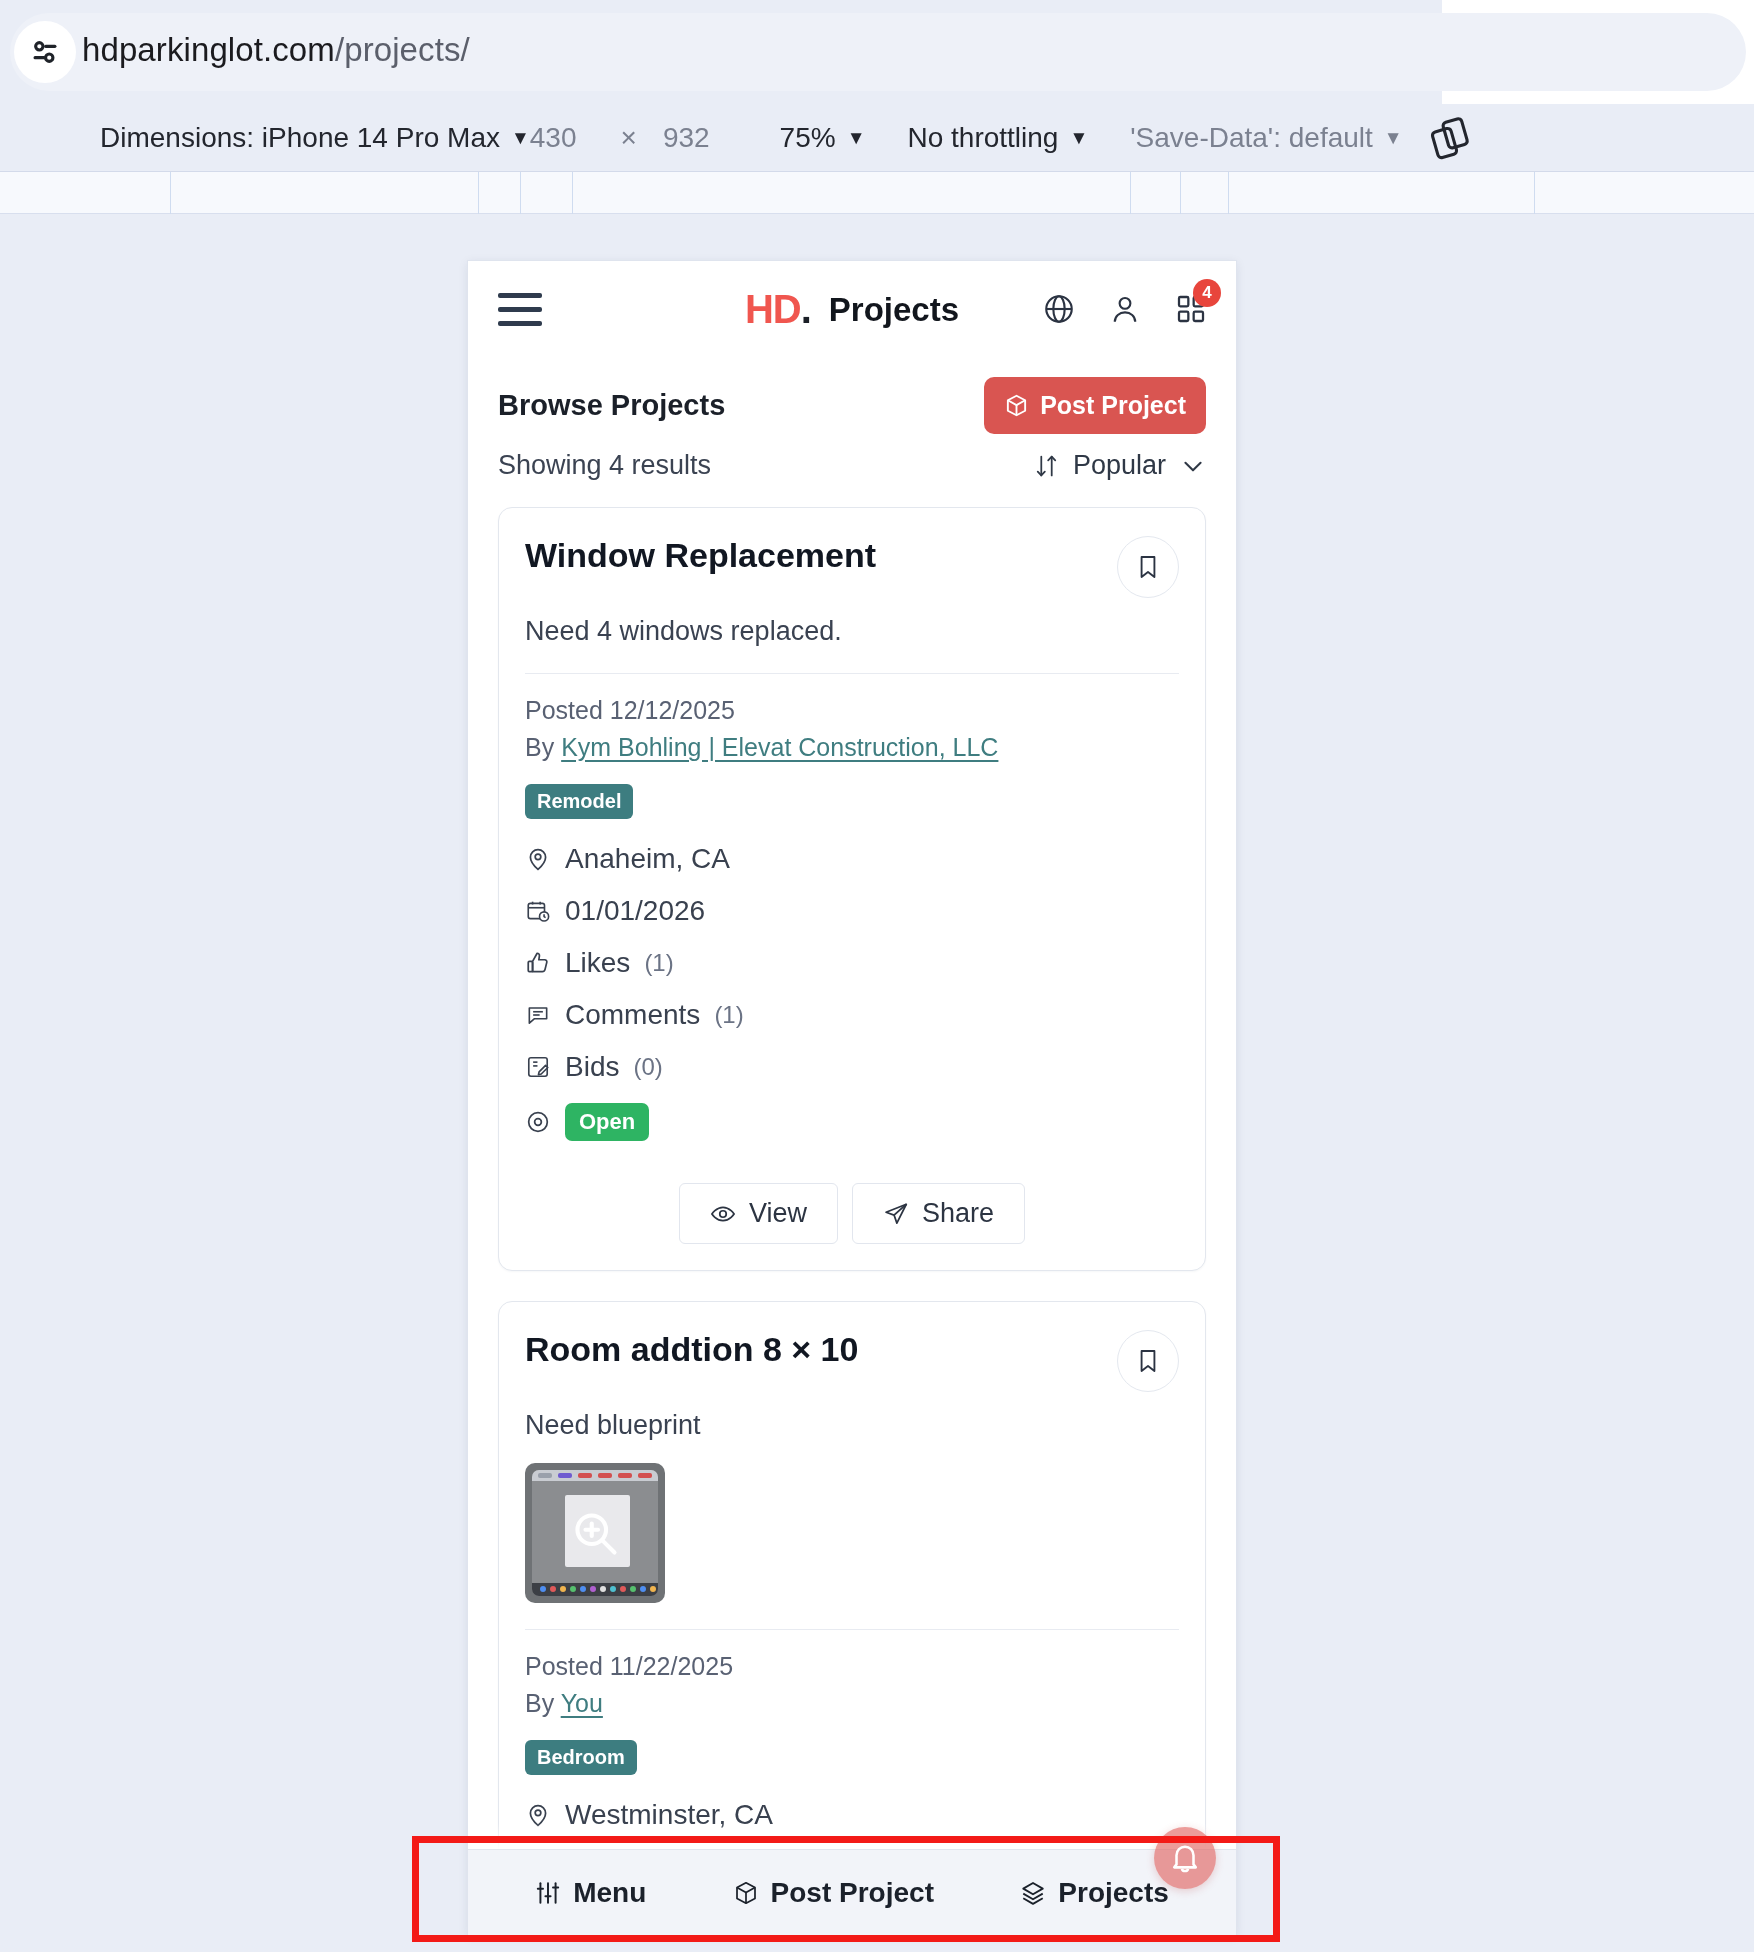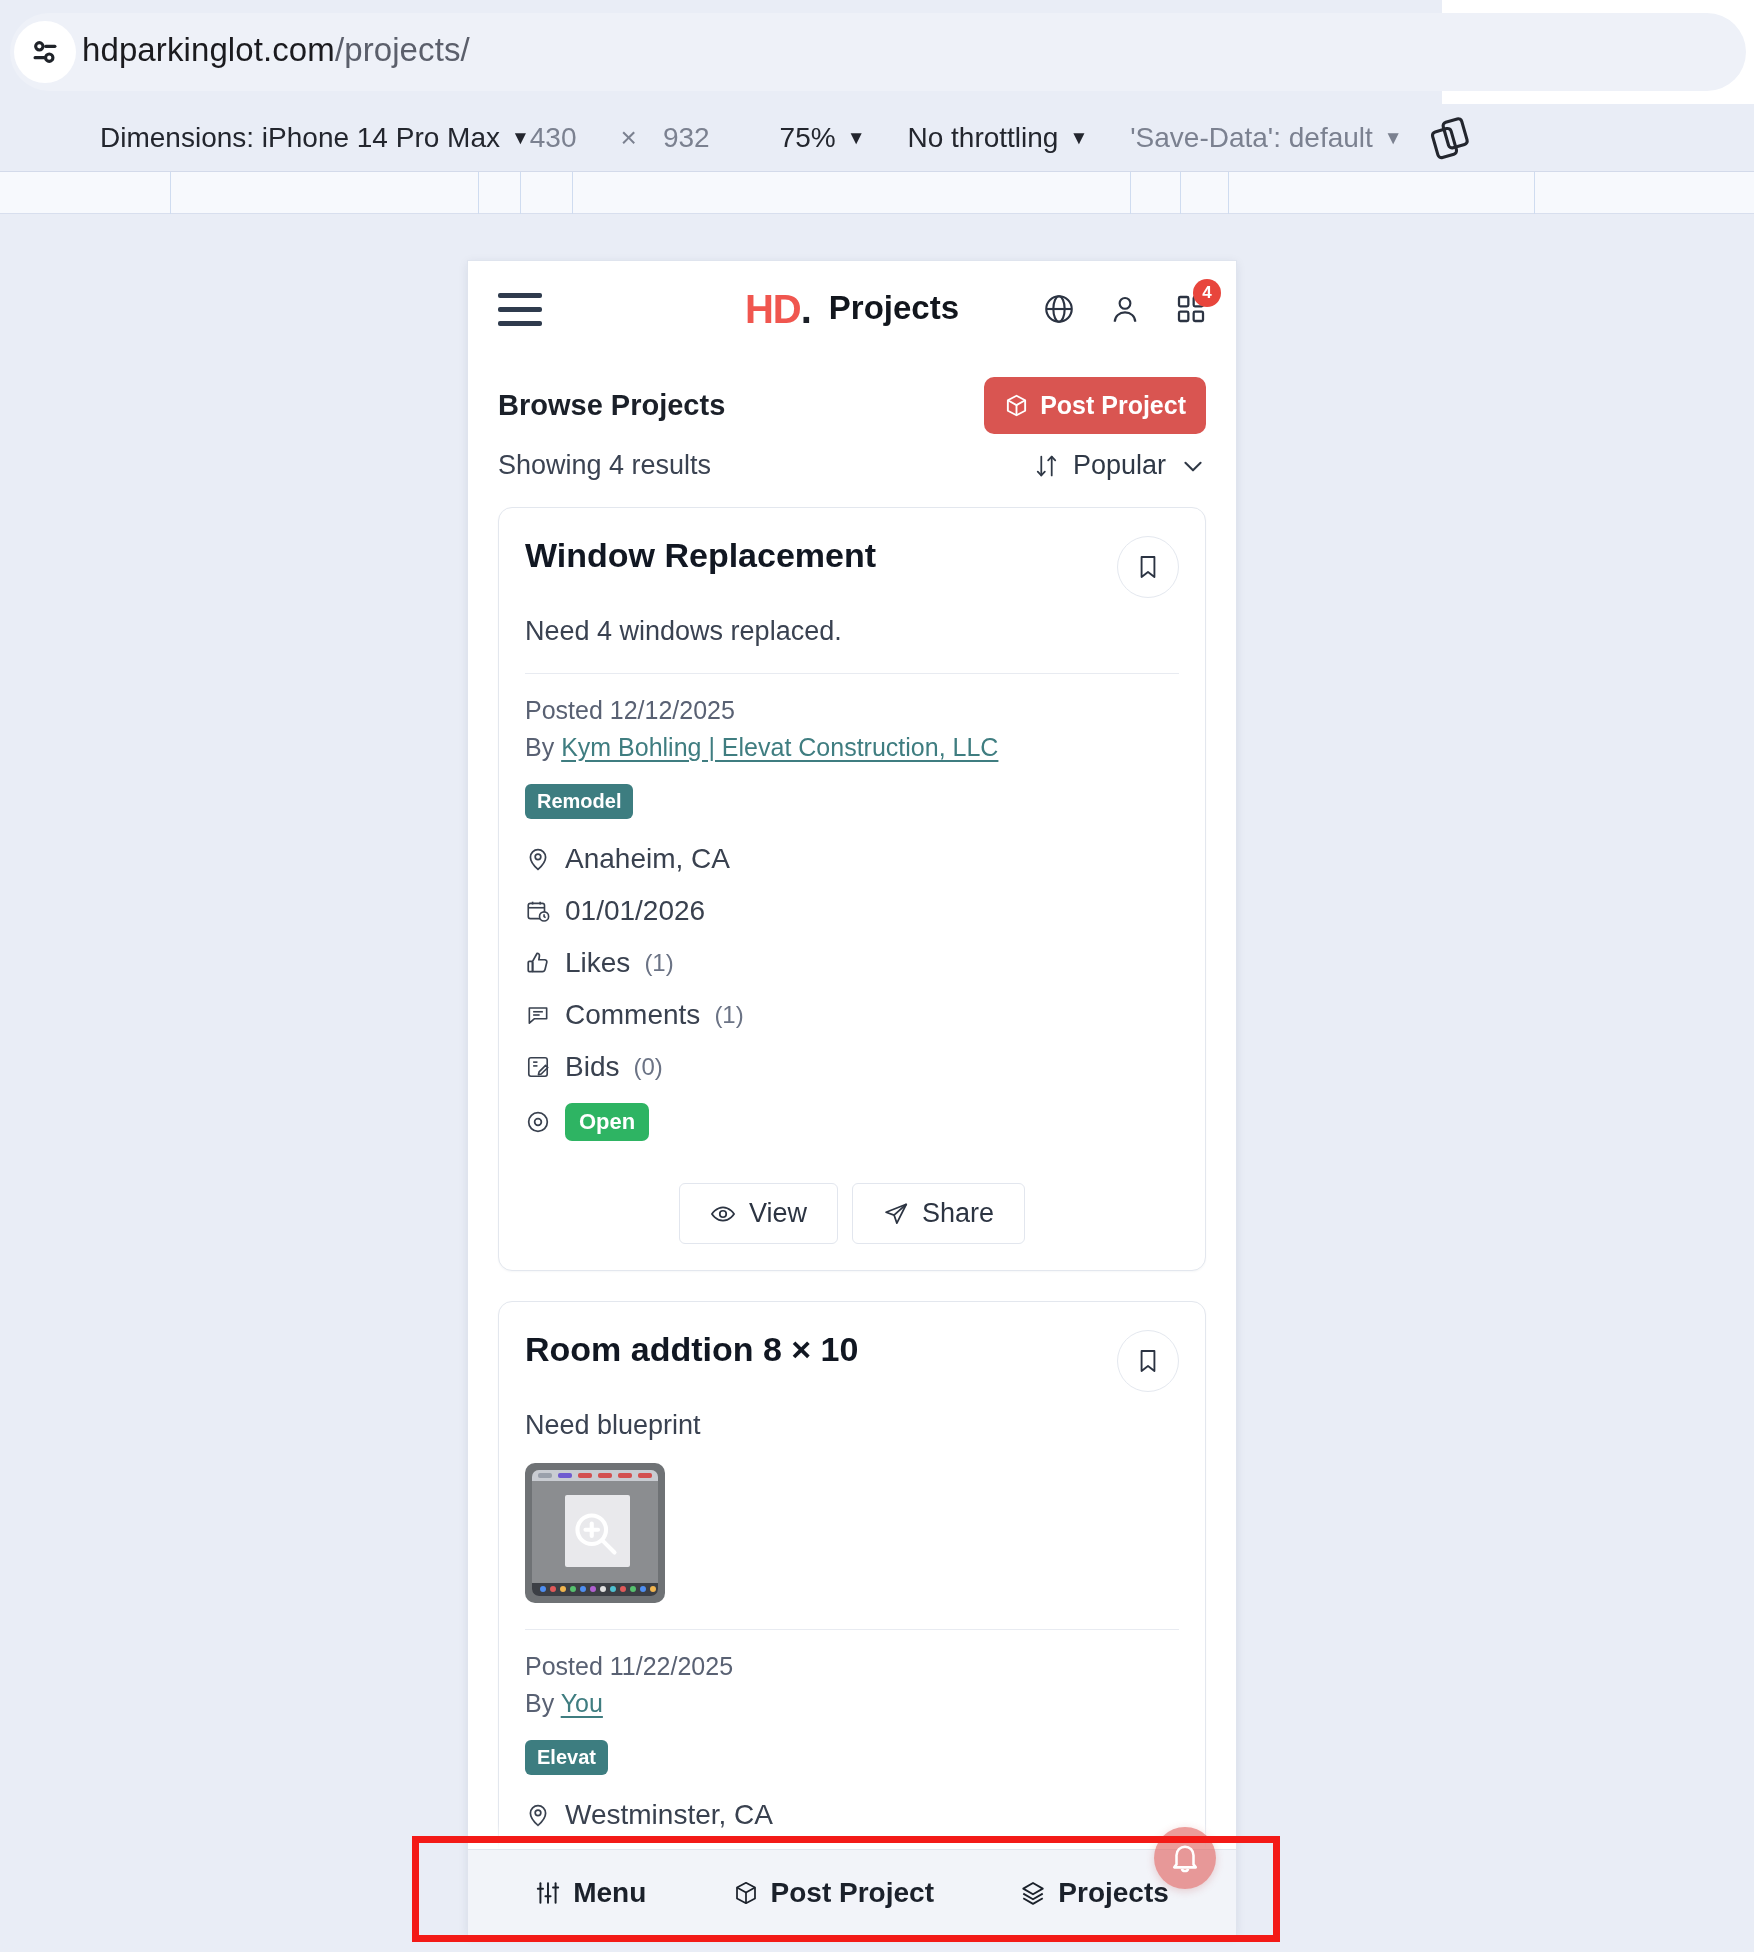--- a/index.html
+++ b/index.html
@@ -77,21 +77,21 @@
   .app-header {
     position: relative; height: 96px;
     display: flex; align-items: center;
     padding: 0 30px;
   }
   .hamburger { width: 44px; display: flex; flex-direction: column; gap: 9px; cursor: pointer; }
   .hamburger span { display: block; height: 5px; border-radius: 2px; background: #2f3b4d; }
 
   .brand-wrap {
     position: absolute; left: 50%; top: 50%; transform: translate(-50%,-50%);
-    display: flex; align-items: flex-start; gap: 18px;
+    display: flex; align-items: flex-end; gap: 18px;
   }
   .logo-hd { font-size: 40px; font-weight: 700; color: #f0564f; letter-spacing: -1px; line-height: 1; }
   .logo-hd .dot { color: #1b1f27; }
   .brand-title { font-size: 33px; font-weight: 700; color: #12161d; }
 
   .header-actions {
     position: absolute; right: 28px; top: 50%; transform: translateY(-50%);
     display: flex; align-items: center; gap: 32px;
   }
   .hdr-icon { position: relative; width: 34px; height: 34px; display: flex; align-items: center; justify-content: center; cursor: pointer; }
@@ -506,21 +506,21 @@
           </svg>
         </span>
       </div>
 
       <div class="divider"></div>
       <div class="meta-posted">Posted 11/22/2025</div>
       <div class="meta-by">
         <span>By</span>
         <a>You</a>
       </div>
-      <div><span class="tag">Elevat</span></div>
+      <div><span class="tag">Bedroom</span></div>
 
       <div class="meta-list">
         <div class="meta-item">
           <span>
             <svg width="26" height="26" viewBox="0 0 24 24" fill="none" stroke="#39414f" stroke-width="1.6">
               <path d="M12 21.5s7-6.1 7-11.2A7 7 0 1 0 5 10.3c0 5.1 7 11.2 7 11.2z"></path>
                 <circle cx="12" cy="10" r="2.6"></circle>
             </svg>
           </span>
           <span>Westminster, CA</span>

